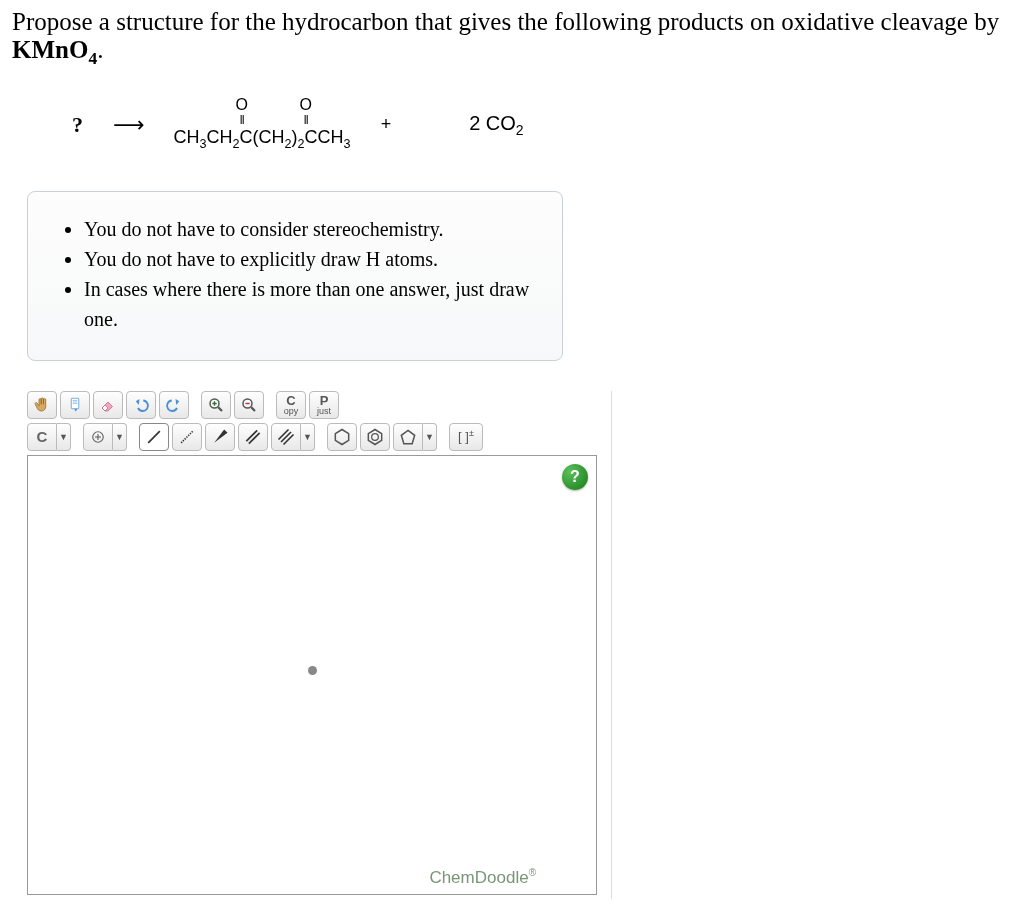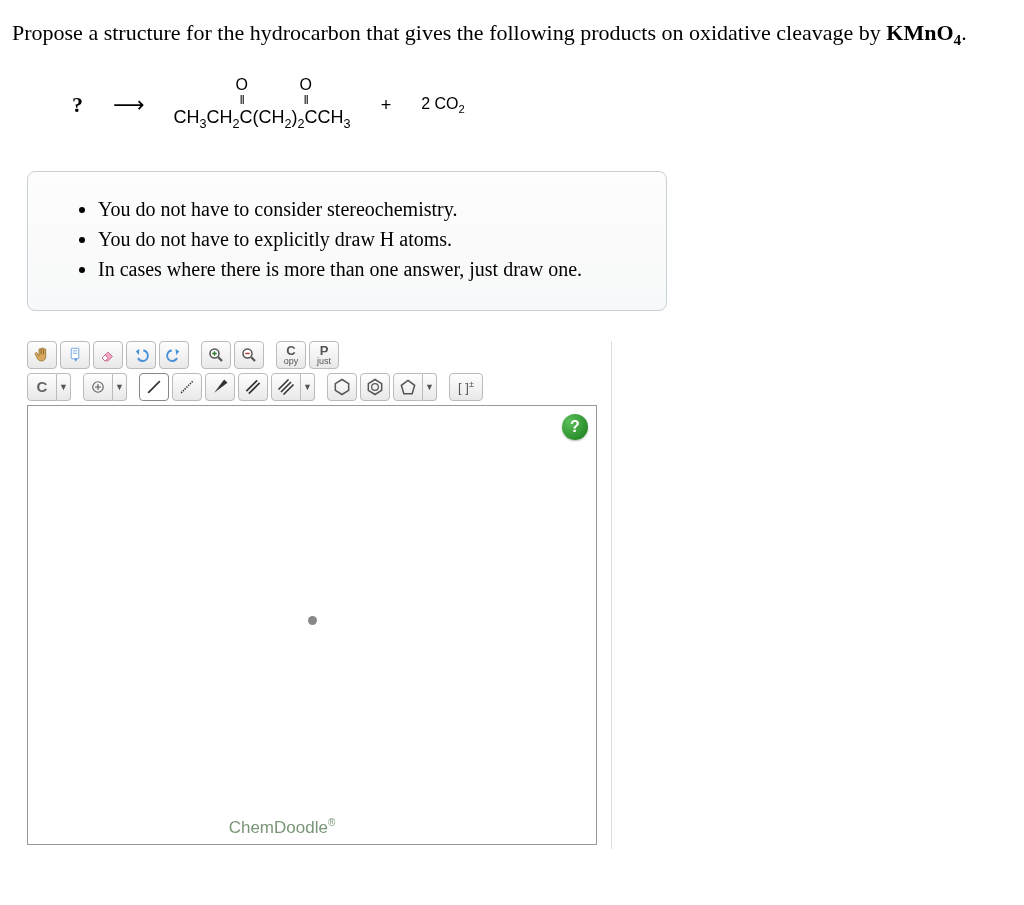--- a/index.html
+++ b/index.html
@@ -4,23 +4,22 @@
 <style>
   * { box-sizing: border-box; margin: 0; padding: 0; }
   body {
     font-family: "Times New Roman", Times, serif;
     background: #fff;
     padding: 8px 12px;
     color: #000;
     width: 1024px;
   }
   .question-text {
-    font-size: 22px;
+    font-size: 25px;
     margin-bottom: 30px;
-    margin-top: 12px;
   }
   .bold { font-weight: bold; }
   .reaction-row {
     display: flex;
     align-items: center;
     gap: 30px;
     margin-left: 60px;
     margin-bottom: 40px;
   }
   .qmark { font-size: 22px; font-weight: bold; }
@@ -42,28 +41,28 @@
     text-align: center;
     line-height: 1;
   }
   .carbonyl .dbl {
     display: block;
     font-size: 13px;
     line-height: 1;
     letter-spacing: -1px;
   }
   .plus { font-size: 18px; font-family: Arial, sans-serif; }
-  .co2 { font-family: Arial, sans-serif; font-size: 16px; }
+  .co2 { font-family: Arial, sans-serif; font-size: 20px; margin-left: 48px; }
   
   .hints-box {
     border: 1px solid #c8d0d8;
     border-radius: 8px;
-    padding: 22px 30px 26px 30px;
+    padding: 22px 30px 26px 16px;
     margin: 20px 0 30px 15px;
-    width: 640px;
+    width: 536px;
     background: linear-gradient(#fdfdfd, #f7f8f9);
     box-shadow: inset 0 1px 2px rgba(255,255,255,0.6);
   }
   .hints-box ul {
     list-style: disc;
     margin-left: 40px;
   }
   .hints-box li {
     font-size: 20px;
     line-height: 1.5;
@@ -146,21 +145,21 @@
     width: 9px;
     height: 9px;
     border-radius: 50%;
     background: #888;
   }
   .chemdoodle {
     position: absolute;
     bottom: 6px;
     right: 60px;
     left: 0;
-    text-align: center;
+    text-align: right;
     font-family: Arial, sans-serif;
     font-size: 17px;
     color: #7a9677;
   }
   .chemdoodle .reg { font-size: 10px; vertical-align: super; }
 </style>
 </head>
 <body>
 
 <div class="question-text">

